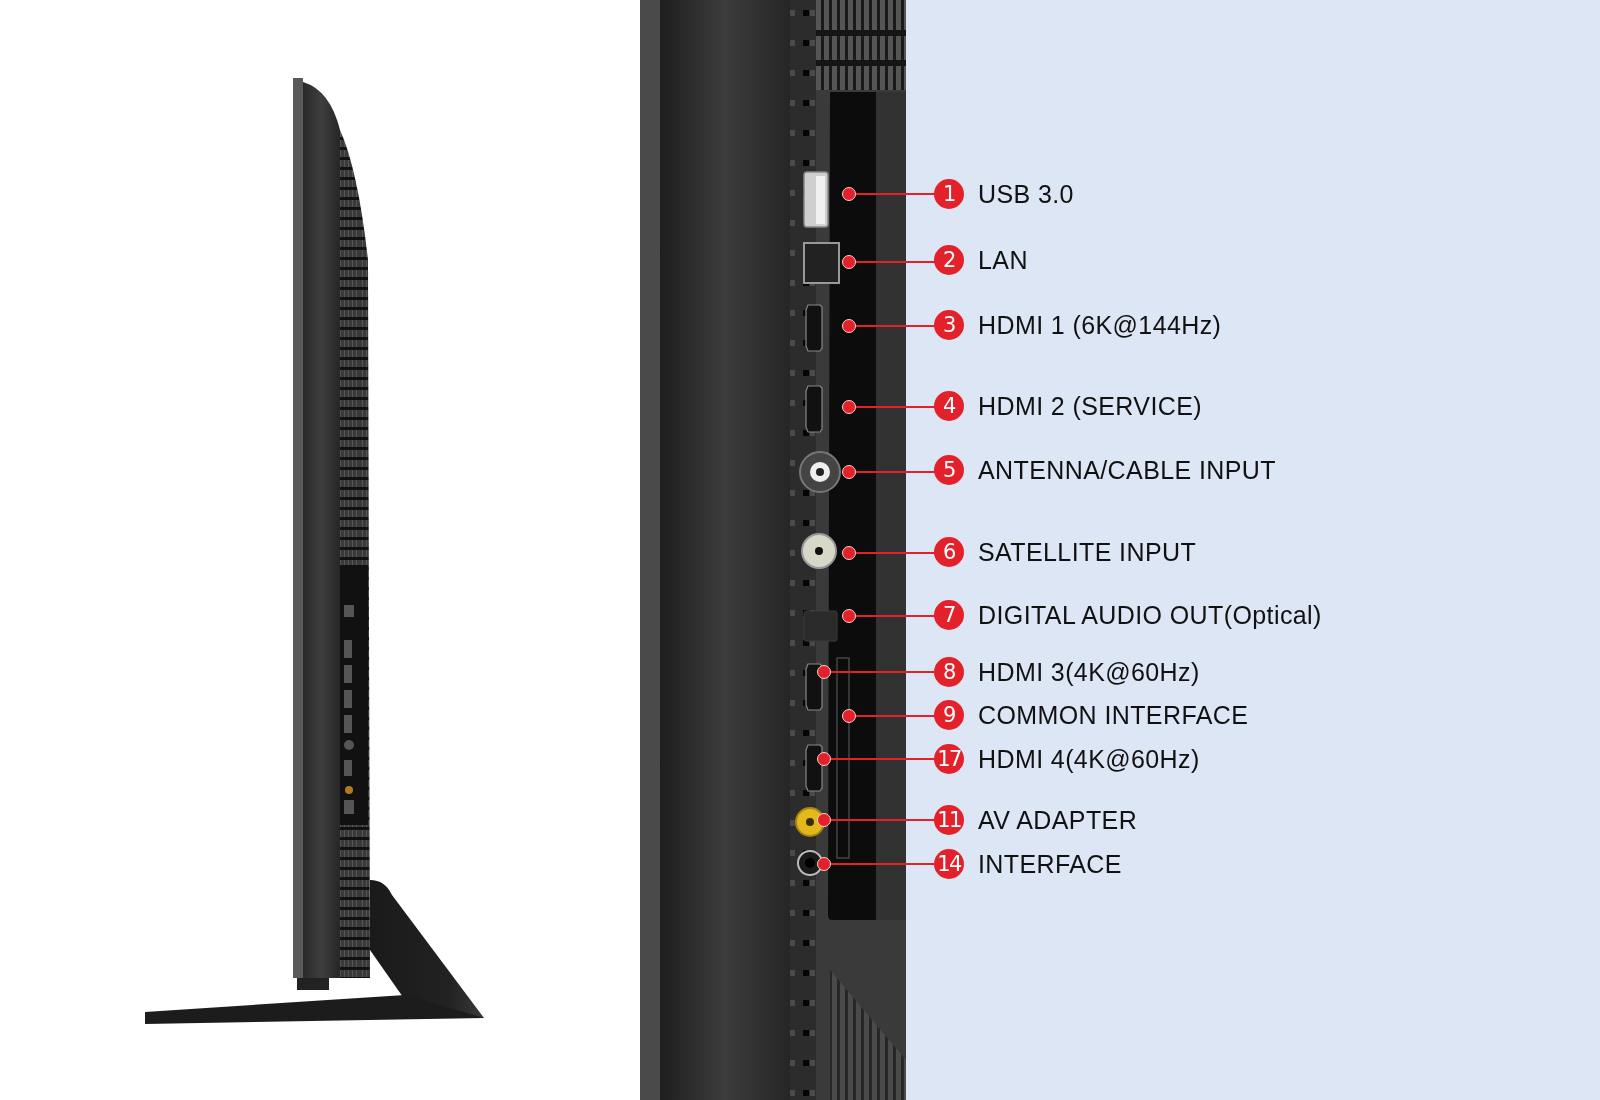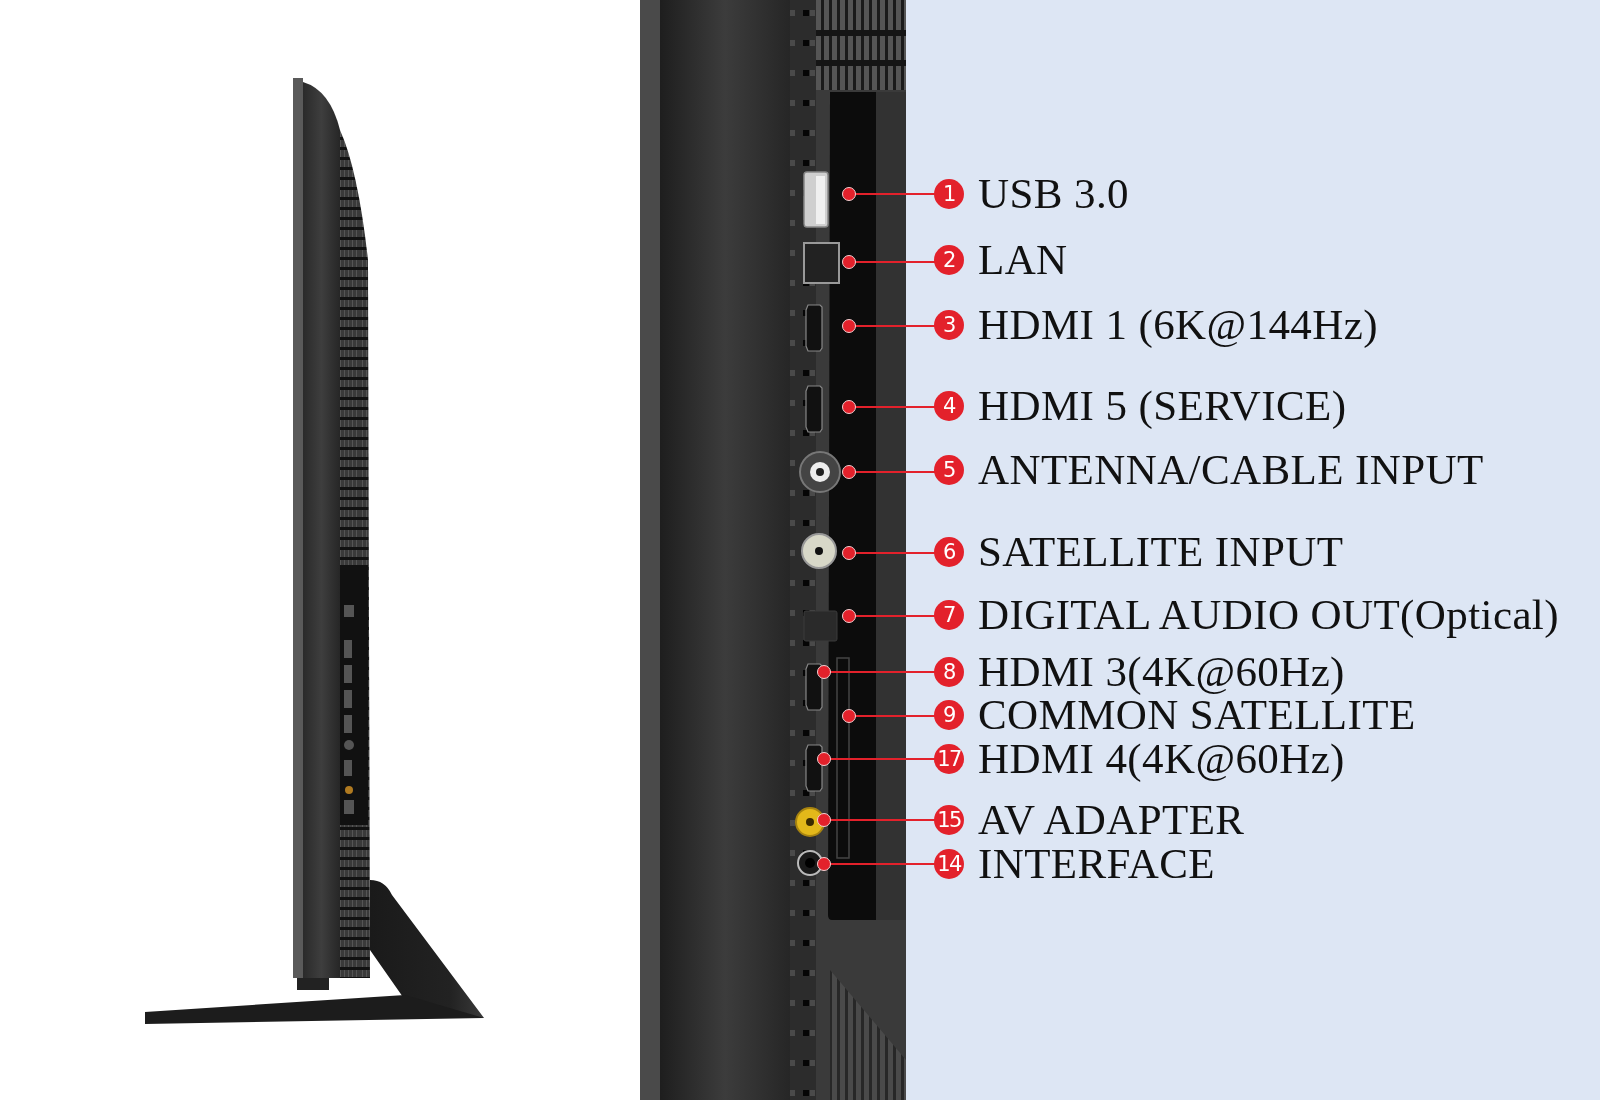--- a/index.html
+++ b/index.html
@@ -18,22 +18,22 @@
     .callout { position: absolute; height: 40px; display: flex; align-items: center; }
     .callout .badge {
       width: 30px; height: 30px; border-radius: 50%;
       background: #e3212b; color: #ffffff;
       font-size: 21px; display: flex; align-items: center; justify-content: center;
       font-family: "DejaVu Sans", sans-serif; letter-spacing: -1.5px;
       position: absolute; left: 0; top: 5px;
     }
     .callout .label {
       position: absolute; left: 44px; top: 0; white-space: nowrap;
-      font-size: 43px; line-height: 40px; color: #111111;
-      font-family: Liberation Serif, serif; font-weight: normal; letter-spacing: 0.4px;
+      font-size: 25px; line-height: 40px; color: #111111;
+      font-family: Liberation Sans, sans-serif; font-weight: normal; letter-spacing: 0.4px;
     }
     .leader { position: absolute; height: 2px; background: #e3212b; }
     .dot { position: absolute; width: 14px; height: 14px; border-radius: 50%; background: #e3212b; border: 1.5px solid #f4d0d2; }
   </style>
 </head>
 <body>
 
 <div class="left-panel">
   <svg width="640" height="1100" viewBox="0 0 640 1100">
     <defs>
@@ -184,48 +184,48 @@
     <div class="callout" style="left:294px;top:240px">
       <span class="badge">2</span>
       <span class="label">LAN</span>
     </div>
     <div class="callout" style="left:294px;top:305px">
       <span class="badge">3</span>
       <span class="label">HDMI 1 (6K@144Hz)</span>
     </div>
     <div class="callout" style="left:294px;top:386px">
       <span class="badge">4</span>
-      <span class="label">HDMI 5 (SERVICE)</span>
+      <span class="label">HDMI 2 (SERVICE)</span>
     </div>
     <div class="callout" style="left:294px;top:450px">
       <span class="badge">5</span>
       <span class="label">ANTENNA/CABLE INPUT</span>
     </div>
     <div class="callout" style="left:294px;top:532px">
       <span class="badge">6</span>
       <span class="label">SATELLITE INPUT</span>
     </div>
     <div class="callout" style="left:294px;top:595px">
       <span class="badge">7</span>
       <span class="label">DIGITAL AUDIO OUT(Optical)</span>
     </div>
     <div class="callout" style="left:294px;top:652px">
       <span class="badge">8</span>
       <span class="label">HDMI 3(4K@60Hz)</span>
     </div>
     <div class="callout" style="left:294px;top:695px">
       <span class="badge">9</span>
-      <span class="label">COMMON SATELLITE</span>
+      <span class="label">COMMON INTERFACE</span>
     </div>
     <div class="callout" style="left:294px;top:739px">
       <span class="badge">17</span>
       <span class="label">HDMI 4(4K@60Hz)</span>
     </div>
     <div class="callout" style="left:294px;top:800px">
-      <span class="badge">15</span>
+      <span class="badge">11</span>
       <span class="label">AV ADAPTER</span>
     </div>
     <div class="callout" style="left:294px;top:844px">
       <span class="badge">14</span>
       <span class="label">INTERFACE</span>
     </div>
   </div>
 </div>
 
 </body></html>

